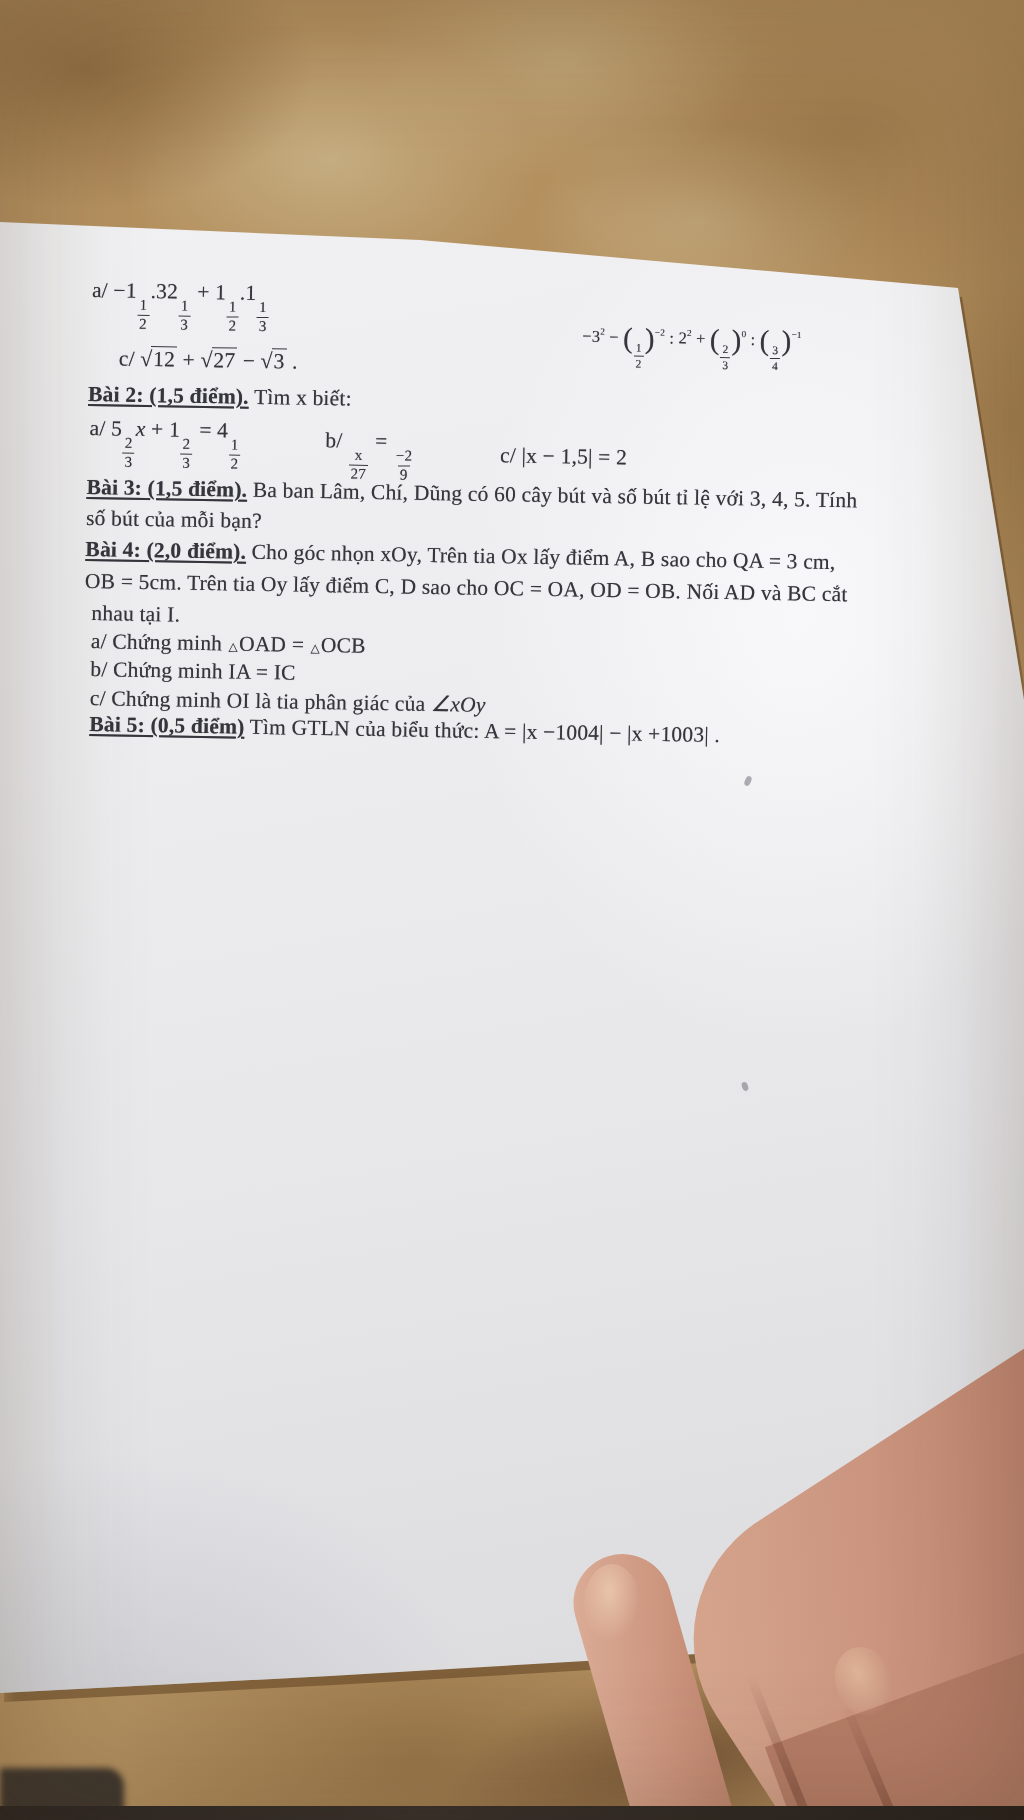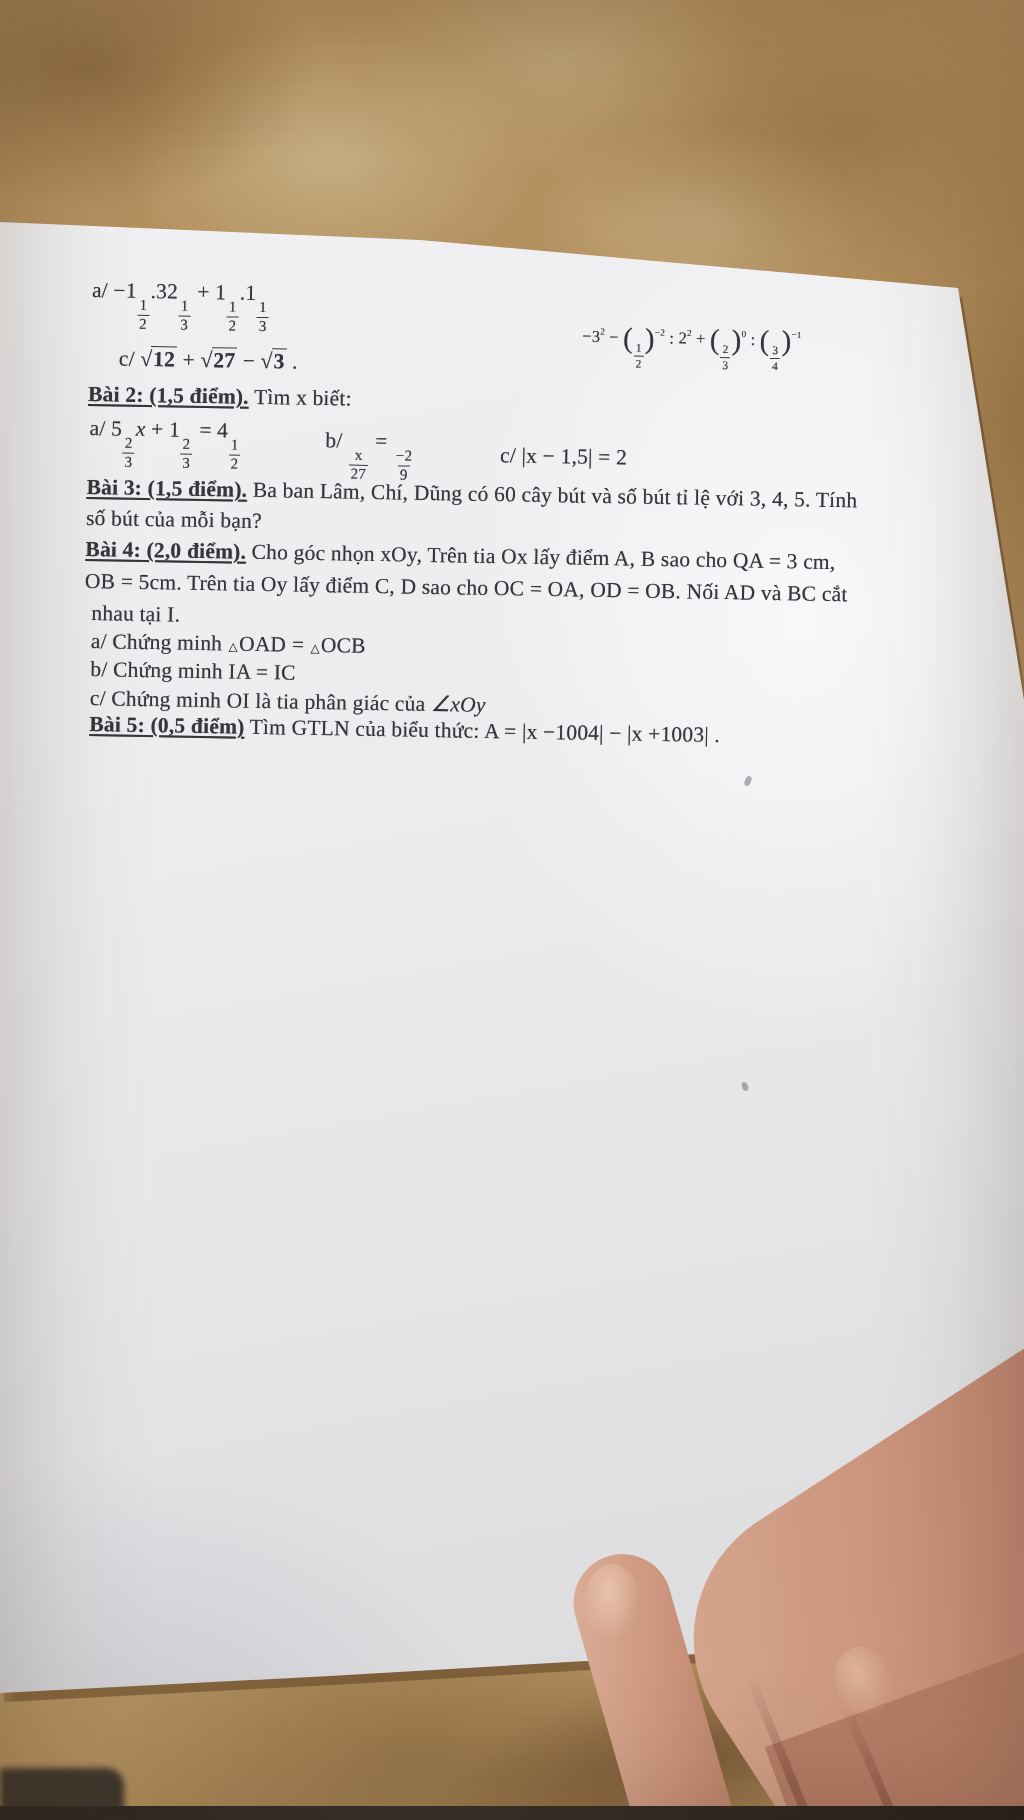--- a/index.html
+++ b/index.html
@@ -21,40 +21,40 @@
 
   
   .paper-shadow{position:absolute;inset:0;background:rgba(88,60,30,.50);
     clip-path:polygon(0px 222px,420px 240px,958px 288px,1024px 700px,1024px 1630px,655px 1657px,330px 1676px,0px 1693px);
     transform:translate(4px,9px);filter:blur(8px);}
   .paper{position:absolute;inset:0;
     clip-path:polygon(0px 222px,420px 240px,958px 288px,1024px 700px,1024px 1630px,655px 1657px,330px 1676px,0px 1693px);
     background-image:
       radial-gradient(ellipse 480px 620px at 78% 34%, rgba(250,250,252,.85), transparent 70%),
       radial-gradient(ellipse 520px 420px at 12% 96%, rgba(188,188,194,.55), transparent 70%),
-      linear-gradient(170deg,#f1f1f3 6%,#ededef 38%,#e7e7ea 62%,#dedee1 86%,#d7d7da 100%); border-radius: 23px;}
+      linear-gradient(170deg,#f1f1f3 6%,#ededef 38%,#e7e7ea 62%,#dedee1 86%,#d7d7da 100%);}
 
   
   .doc{position:absolute;inset:0;transform:rotate(1deg);transform-origin:90px 290px;
        color:#35353c;font-size:21.5px;letter-spacing:.2px;
        text-shadow:0 0 .7px rgba(45,45,55,.55);}
   .doc-line{position:absolute;white-space:nowrap;}
   .bold{font-weight:bold;}
   .underl{text-decoration:underline;text-decoration-thickness:2px;text-underline-offset:3px;}
   .ital{font-style:italic;}
   .nowrap{white-space:nowrap;}
   .tri{font-size:.55em;vertical-align:0;margin:0 1px;}
   .expo{font-size:.56em;vertical-align:.8em;}
   .paren{font-size:1.75em;line-height:0;vertical-align:-.18em;font-weight:300;}
   .frac{display:inline-flex;flex-direction:column;align-items:center;vertical-align:-.78em;
         line-height:1.05;font-size:.7em;margin:0 1px;}
   .frac .num{padding:0 2px 1px;}
   .frac .den{border-top:1.6px solid currentColor;padding:1px 2px 0;}
   .radsign{letter-spacing:0;}
-  .rad{border-top:1.6px solid currentColor;padding:0 2px;margin-left:-1px;font-weight:bold;}
+  .rad{border-top:1.6px solid currentColor;padding:0 2px;margin-left:-1px;}
 
   
   .ln-a1   {left:92px;  top:278px;}
   .ln-expr {left:583px; top:318px; font-size:16.5px;}
   .ln-c1   {left:120px; top:346px;}
   .ln-b2h  {left:90px;  top:382px;}
   .ln-b2a  {left:92px;  top:416px;}
   .ln-b2b  {left:328px; top:424px;}
   .ln-b2c  {left:503px; top:436px;}
   .ln-b31  {left:90px;  top:475px;}

